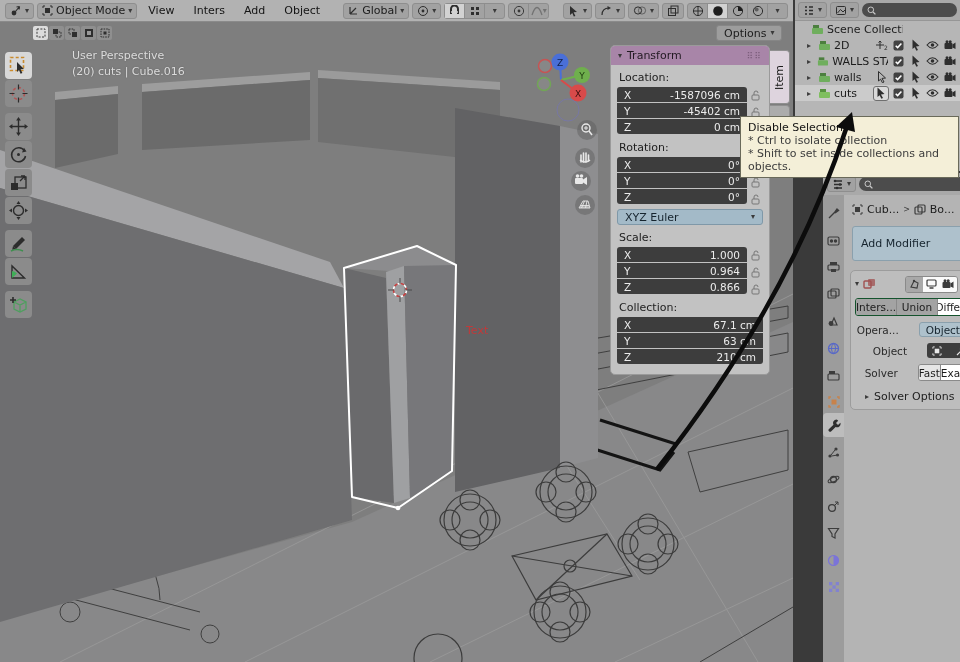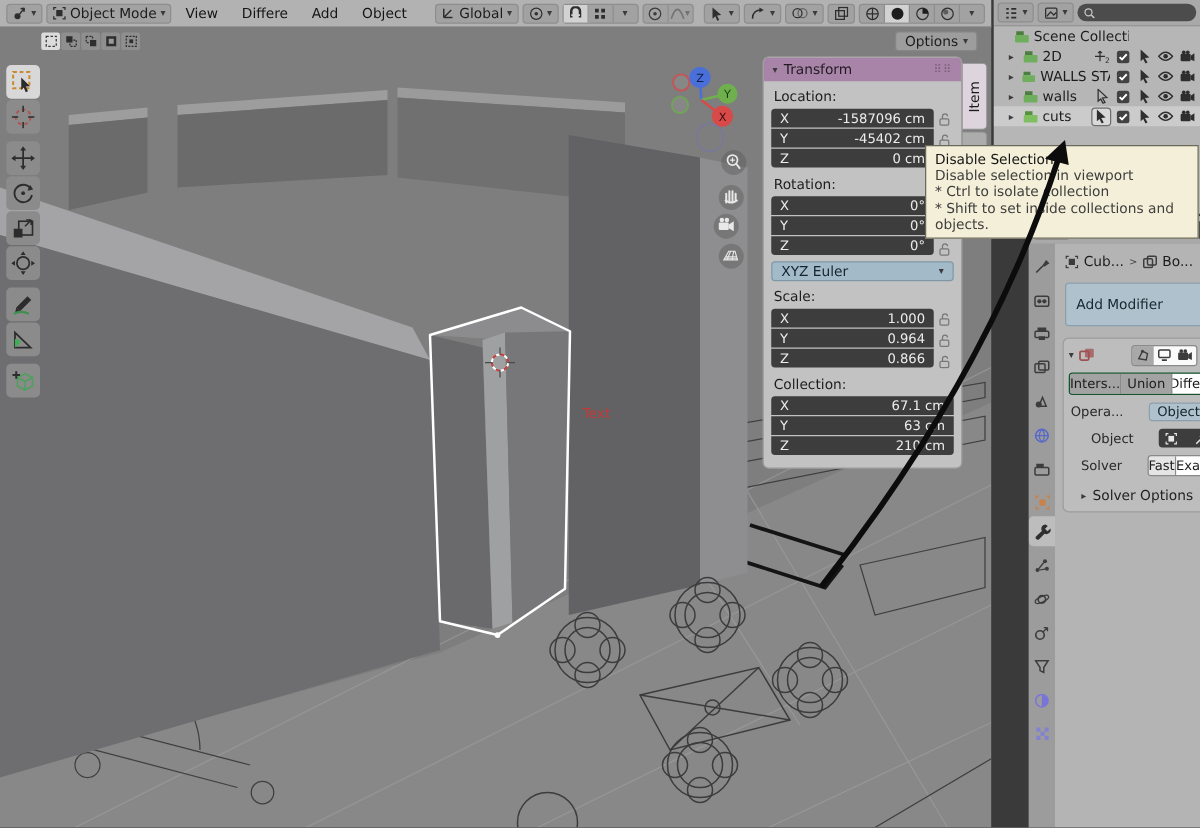--- a/index.html
+++ b/index.html
@@ -127,21 +127,21 @@
   </div>
   <div class="hbtn">
     <svg width="11" height="11" viewBox="0 0 11 11">
         <rect x="3" y="3" width="5" height="5" fill="#2e2e2e"></rect>
         <path d="M1 3V1h2 M8 1h2v2 M10 8v2H8 M3 10H1V8" stroke="#2e2e2e" fill="none"></path>
       </svg>
     <span>Object Mode</span>
     <span class="chev">▾</span>
   </div>
   <span class="menu">View</span>
-  <span class="menu">Differe</span>
+  <span class="menu">Inters</span>
   <span class="menu">Add</span>
   <span class="menu">Object</span>
   <div class="hbtn" style="margin-left:12px">
     <svg width="11" height="11" viewBox="0 0 11 11">
         <path d="M2 9 L2 2 M2 9 L9 9 M2 9 L8 3" stroke="#2e2e2e" stroke-width="1.2" fill="none"></path>
       </svg>
     <span>Global</span>
     <span class="chev">▾</span>
   </div>
   <div class="hbtn">
@@ -412,20 +412,24 @@
           <rect x="3.5" y="3.5" width="3" height="3" fill="#2e2e2e"></rect>
         </svg>
       </div>
   </div>
 
   <div id="optbtn" class="abs">
     <span>Options</span>
     <span class="chev">▾</span>
   </div>
 
+  <div id="vp-text" class="abs">
+    <div>User Perspective</div>
+    <div>(20) cuts | Cube.016</div>
+  </div>
 
   <div class="tool on abs" style="top:30px">
       <svg width="19" height="19" viewBox="0 0 19 19">
         <rect x="1.5" y="1.5" width="13" height="13" fill="none" stroke="#c98a2d" stroke-width="1.6" stroke-dasharray="3 2.2"></rect>
         <path d="M8 6 L15 13 L11.6 13.2 L13.4 17 L11.6 17.8 L10 14 L8 16 Z" fill="#2c2c2c"></path>
       </svg>
     </div>
   <div class="tool abs" style="top:58px">
       <svg width="19" height="19" viewBox="0 0 19 19">
         <circle cx="9.5" cy="9.5" r="6" fill="none" stroke="#b05555" stroke-width="1.6" stroke-dasharray="3 2.4"></circle>
@@ -1032,21 +1036,20 @@
       <div id="solveropts">
         <span class="chev">▸</span>
         <span>Solver Options</span>
       </div>
     </div>
   </div>
 </div>
 
 <div id="tooltip" class="abs">
   <div class="t1">Disable Selection</div>
-  <div class="t2">Disable selection in viewport</div>
   <div class="t2">* Ctrl to isolate collection</div>
   <div class="t2">* Shift to set inside collections and objects.</div>
 </div>
 
 <svg id="arrow" class="abs" width="960" height="662" viewBox="0 0 960 662">
   <path d="M658,468 Q790,300 846,129" fill="none" stroke="#0c0c0c" stroke-width="4.5" stroke-linecap="round"></path>
   <polygon points="852,112 855,132 836,127" fill="#0c0c0c"></polygon>
 </svg>
 
 </body></html>

